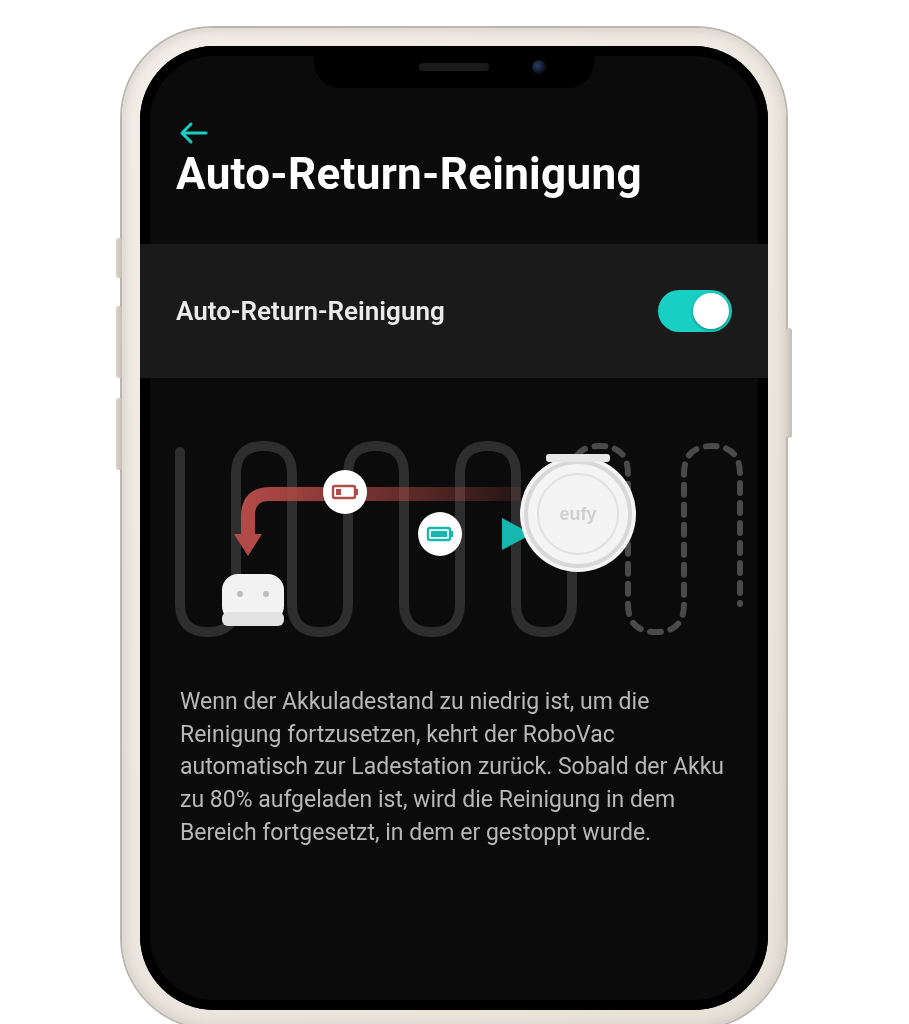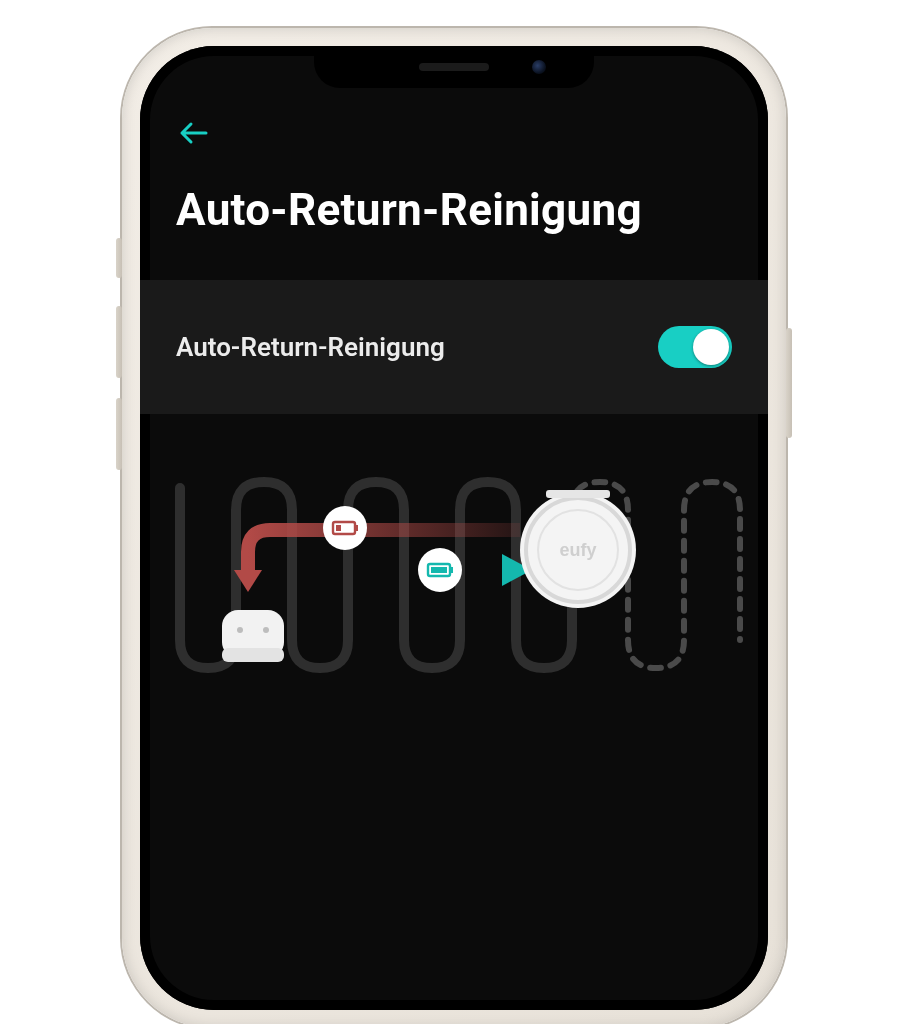--- a/index.html
+++ b/index.html
@@ -69,21 +69,21 @@
     right: 48px; top: 14px;
     width: 14px; height: 14px;
     border-radius: 50%;
     background: radial-gradient(circle at 40% 40%, #2a3d66 0%, #0c1424 60%, #000 100%);
   }
 
   
   .app {
     position: absolute;
     inset: 0;
-    padding-top: 68px;
+    padding-top: 32px;
     color: #e9e9e9;
   }
 
   .back-arrow {
     position: absolute;
     top: 70px; left: 36px;
     width: 34px; height: 34px;
     display: flex; align-items: center; justify-content: center;
     cursor: pointer;
   }
@@ -256,16 +256,17 @@
           <g>
             <circle cx="438" cy="110" r="58" fill="#f4f4f4"></circle>
             <circle cx="438" cy="110" r="52" fill="none" stroke="#d8d8d8" stroke-width="4"></circle>
             <circle cx="438" cy="110" r="40" fill="none" stroke="#e2e2e2" stroke-width="2"></circle>
             <rect x="406" y="50" width="64" height="8" rx="3" fill="#e6e6e6"></rect>
             <text x="438" y="116" text-anchor="middle" font-family="Arial" font-size="18" fill="#cfcfcf">eufy</text>
           </g>
         </svg>
       </div>
 
+      <p class="desc">Wenn der Akkuladestand zu niedrig ist, um die Reinigung fortzusetzen, kehrt der RoboVac automatisch zur Ladestation zurück. Sobald der Akku zu 80% aufgeladen ist, wird die Reinigung in dem Bereich fortgesetzt, in dem er gestoppt wurde.</p>
 
     </div>
   </div>
 </div>
 
 </body></html>

